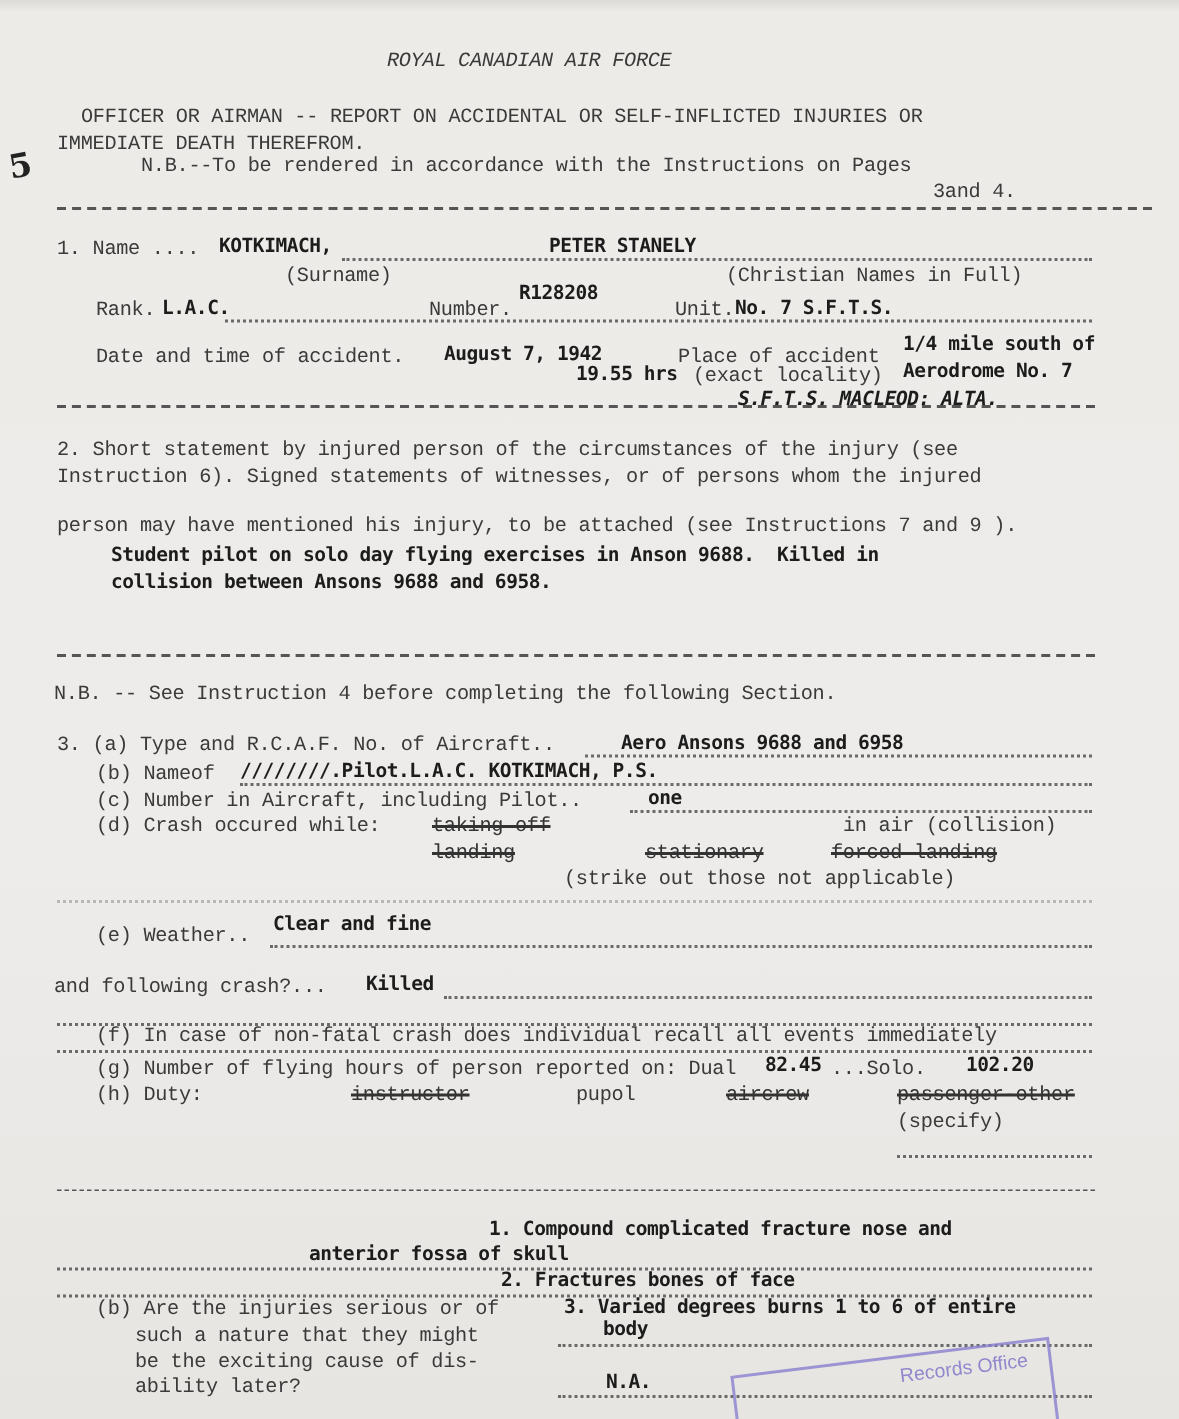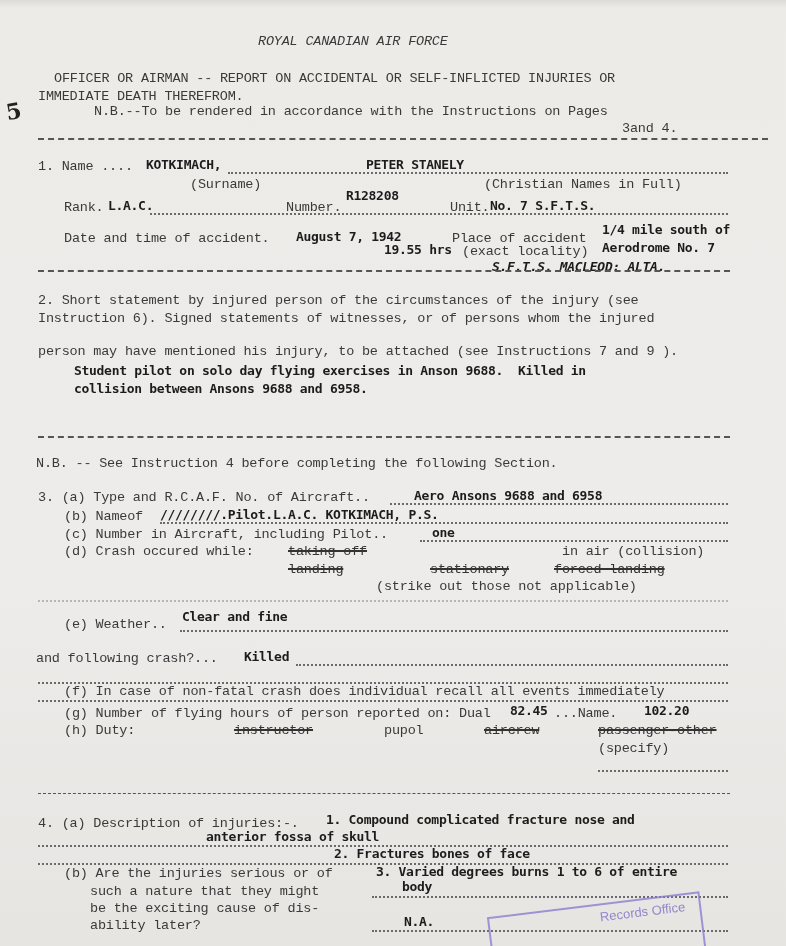--- a/index.html
+++ b/index.html
@@ -101,33 +101,32 @@
 
   <div class="t" style="left:64px;top:652px;margin-top:32px;">(f) In case of non-fatal crash does individual recall all events immediately</div>
   <div class="t" style="left:36px;top:651px;">and following crash?...</div>
   <div class="t fill" style="left:244px;top:649px;">Killed</div>
   <div class="dots" style="left:296px;top:664px;width:432px;"></div>
   <div class="dots" style="left:38px;top:682px;width:690px;"></div>
   <div class="dots" style="left:38px;top:700px;width:690px;"></div>
 
   <div class="t" style="left:64px;top:706px;">(g) Number of flying hours of person reported on: Dual</div>
   <div class="t fill" style="left:510px;top:703px;">82.45</div>
-  <div class="t" style="left:554px;top:706px;">...Name.</div>
+  <div class="t" style="left:554px;top:706px;">...Solo.</div>
   <div class="t fill" style="left:644px;top:703px;">102.20</div>
 
   <div class="t" style="left:64px;top:723px;">(h) Duty:</div>
   <div class="t strike" style="left:234px;top:723px;">instructor</div>
   <div class="t" style="left:384px;top:723px;">pupol</div>
   <div class="t strike" style="left:484px;top:723px;">aircrew</div>
   <div class="t strike" style="left:598px;top:723px;">passenger-other</div>
   <div class="t" style="left:598px;top:741px;">(specify)</div>
   <div class="dots" style="left:598px;top:770px;width:130px;"></div>
   <div class="rule" style="left:38px;top:793px;width:692px;border-top-width:1px;"></div>
 
-  <div class="t" style="left:38px;top:816px;">4. (a) Description of injuries:-.</div>
   <div class="t fill" style="left:326px;top:812px;">1. Compound complicated fracture nose and</div>
   <div class="t fill" style="left:206px;top:829px;">anterior fossa of skull</div>
   <div class="dots" style="left:38px;top:845px;width:690px;"></div>
   <div class="t fill" style="left:334px;top:846px;">2. Fractures bones of face</div>
   <div class="dots" style="left:38px;top:863px;width:690px;"></div>
 
   <div class="t" style="left:64px;top:866px;">(b) Are the injuries serious or of</div>
   <div class="t fill" style="left:376px;top:864px;">3. Varied degrees burns 1 to 6 of entire</div>
   <div class="t" style="left:90px;top:884px;">such a nature that they might</div>
   <div class="t fill" style="left:402px;top:879px;">body</div>

